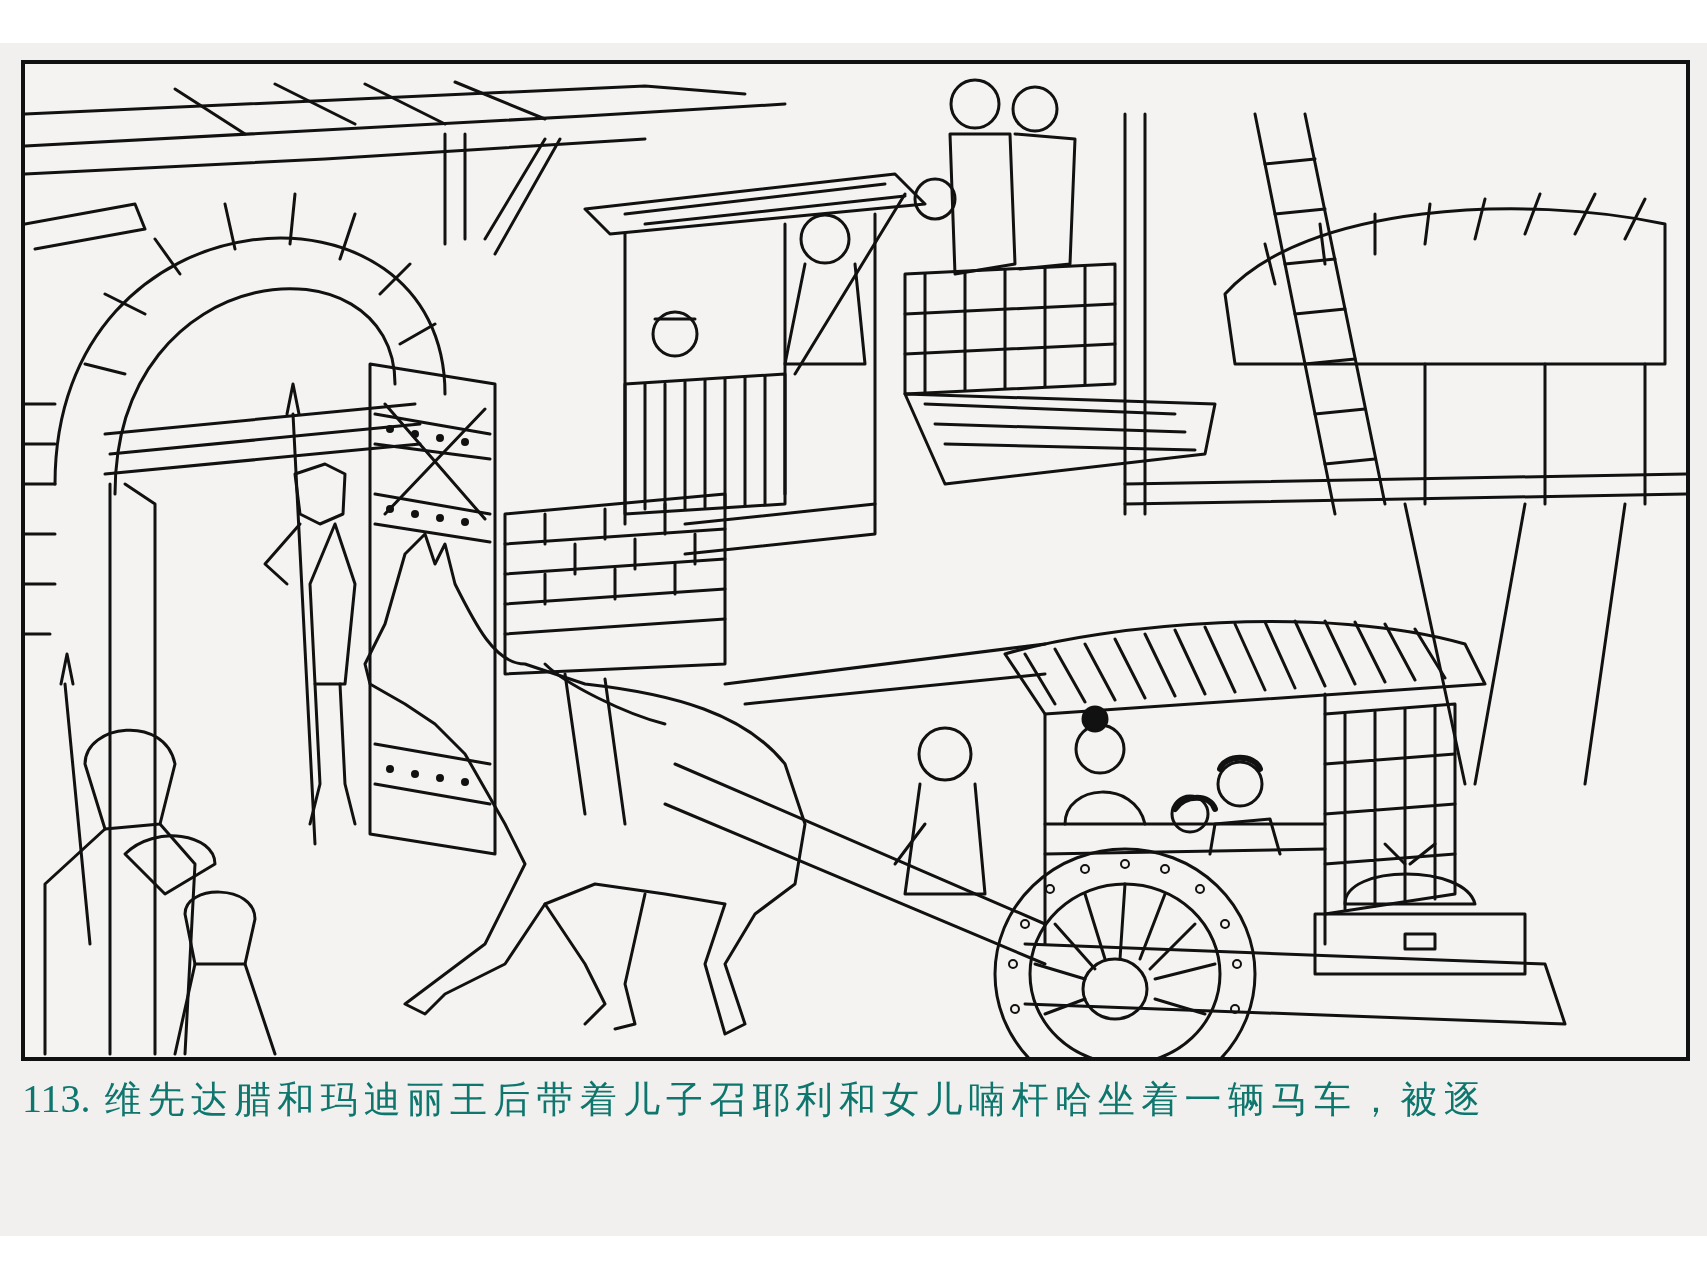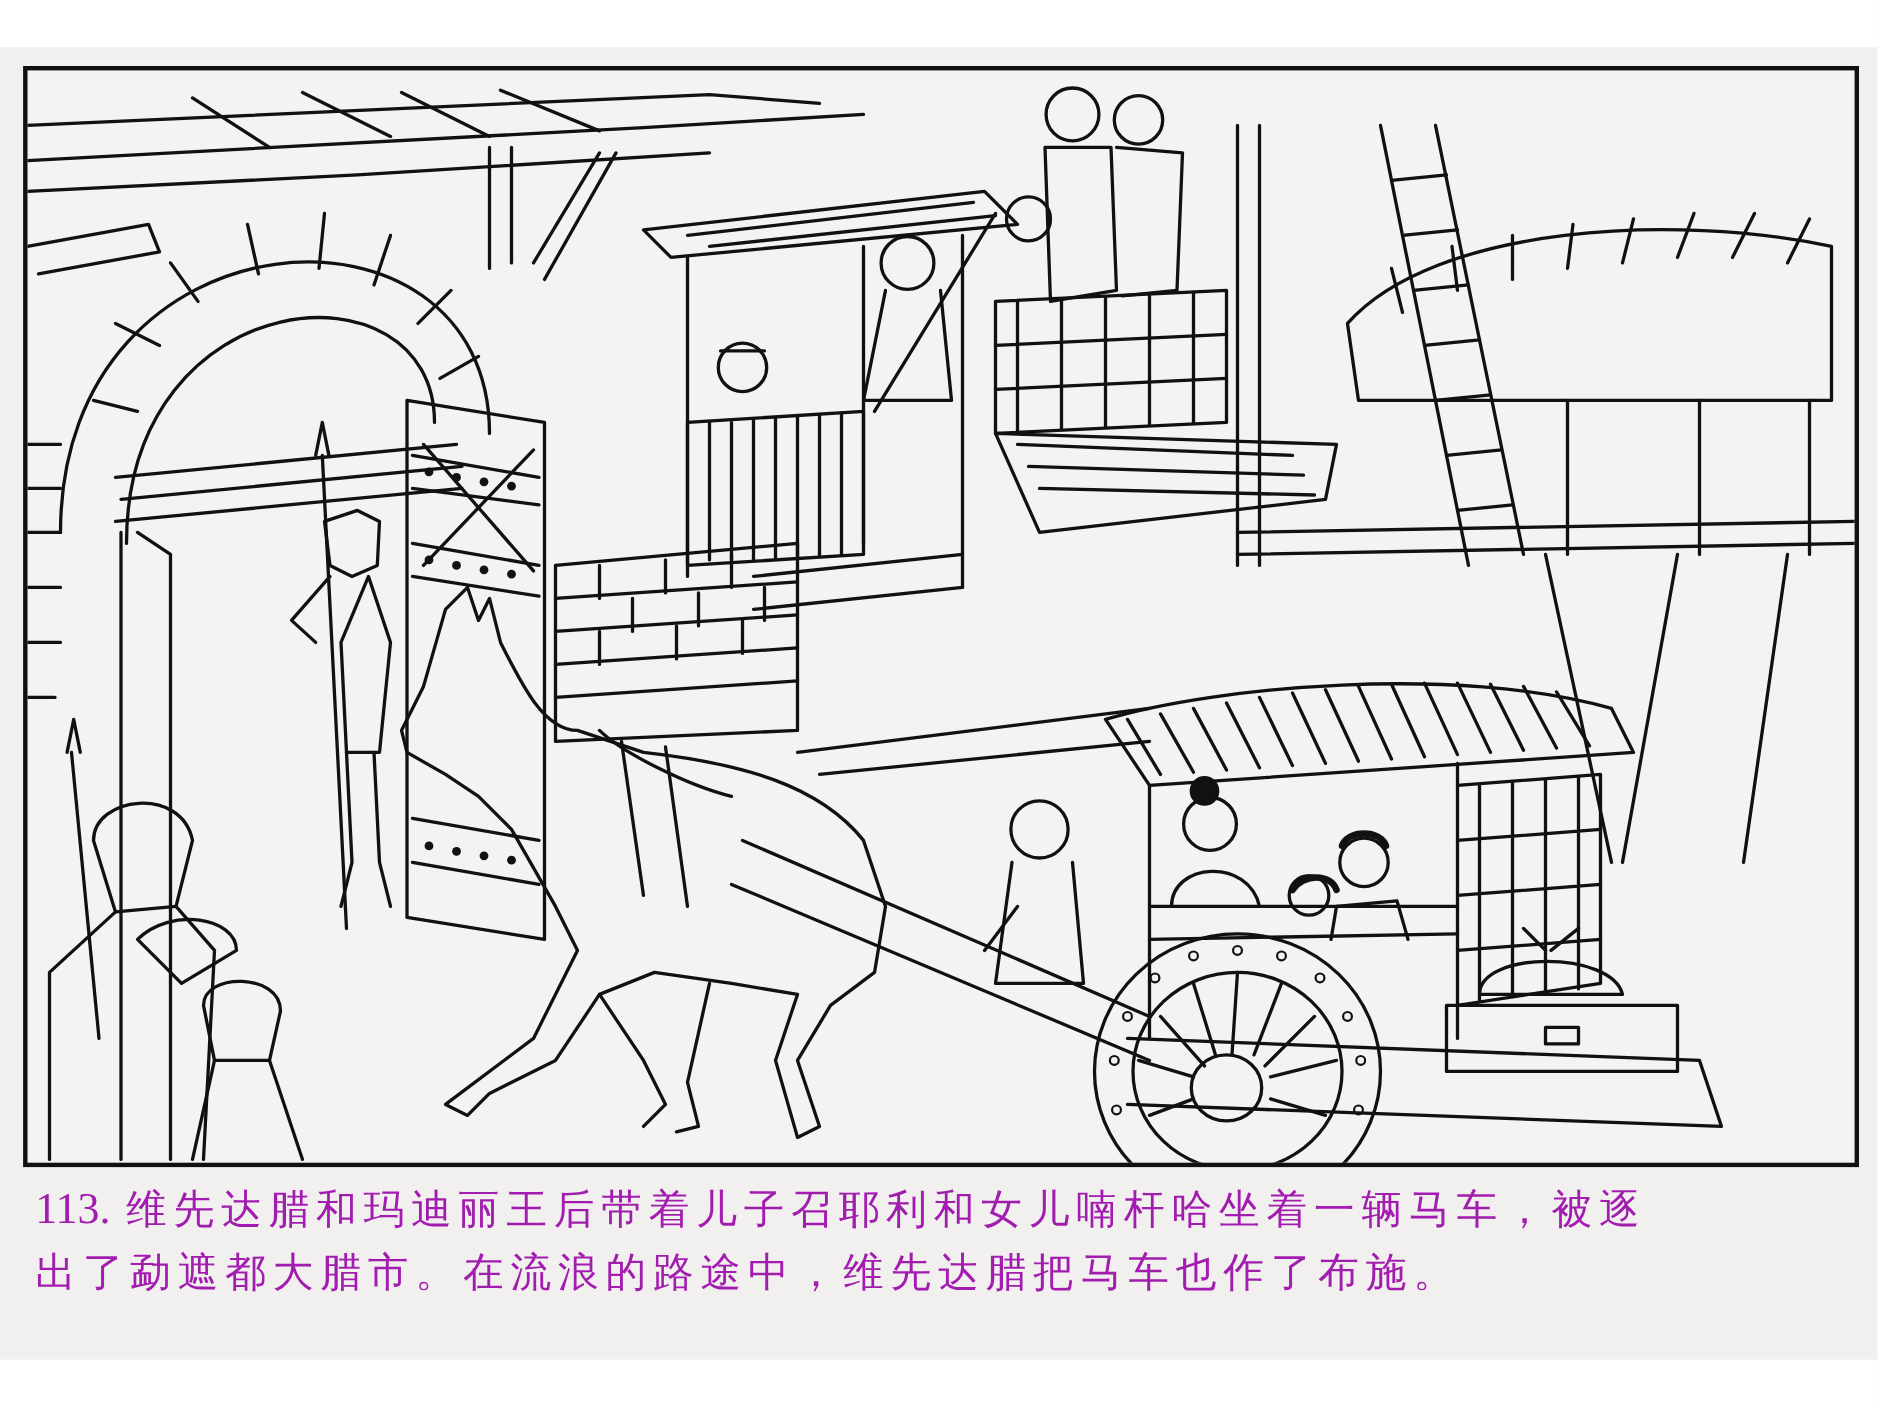--- a/index.html
+++ b/index.html
@@ -1,20 +1,20 @@
 <!DOCTYPE html>
 <html><head>
 <meta charset="utf-8">
 <style>
   html, body { margin: 0; padding: 0; }
   body { width: 1707px; height: 1280px; background: #ffffff; position: relative; overflow: hidden; }
   .page { position: absolute; left: 0; top: 43px; width: 1707px; height: 1193px; background: #f1f0ee; }
   .frame { position: absolute; left: 21px; top: 60px; width: 1661px; height: 993px; border: 4px solid #111; background: #f4f3f1; box-sizing: content-box; }
   .frame svg { position: absolute; left: 0; top: 0; width: 1661px; height: 993px; }
-  .caption { position: absolute; left: 32px; top: 1070px; width: 1665px; font-family: "DejaVu Serif", "Liberation Serif", serif; color: #a21caf; font-size: 37px; line-height: 57px; letter-spacing: 6.2px; }
+  .caption { position: absolute; left: 22px; top: 1070px; width: 1665px; font-family: "DejaVu Serif", "Liberation Serif", serif; color: #0f766e; font-size: 37px; line-height: 57px; letter-spacing: 6.2px; }
   .caption .num { letter-spacing: 0; margin-right: 14px; font-family: "Liberation Serif", serif; font-size: 40px; }
   .caption .line { white-space: nowrap; display: block; }
 </style>
 </head>
 <body>
 
 <div class="page"></div>
 
 <div class="frame">
   <svg viewBox="0 0 1661 993" fill="none" stroke="#111" stroke-width="3" stroke-linecap="round" stroke-linejoin="round">
@@ -178,14 +178,13 @@
       <path d="M1320 840 C1320 800, 1440 800, 1450 840 Z"></path>
       <path d="M1380 800 L1360 780 M1385 800 L1410 780"></path>
       <path d="M1290 850 L1500 850 L1500 910 L1290 910 Z"></path>
       <path d="M1380 870 L1410 870 L1410 885 L1380 885 Z"></path>
     </g>
   </svg>
 </div>
 
 <div class="caption">
   <span class="line"><span class="num">113.</span><span>维先达腊和玛迪丽王后带着儿子召耶利和女儿喃杆哈坐着一辆马车，被逐</span></span>
-  <span class="line">出了勐遮都大腊市。在流浪的路途中，维先达腊把马车也作了布施。</span>
 </div>
 
 </body></html>

